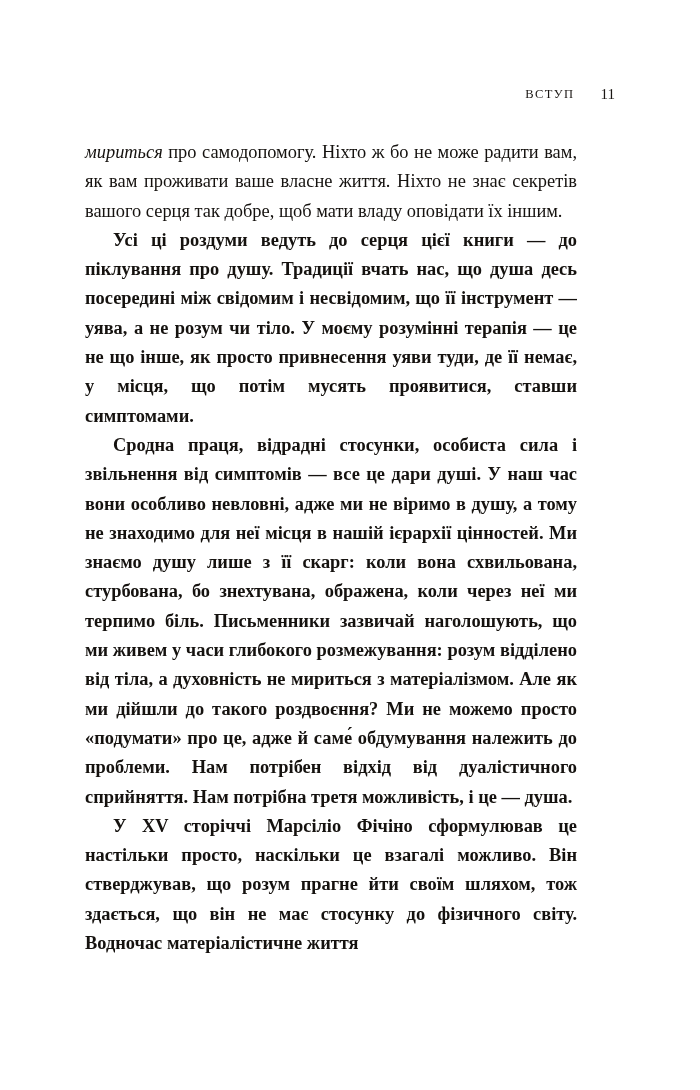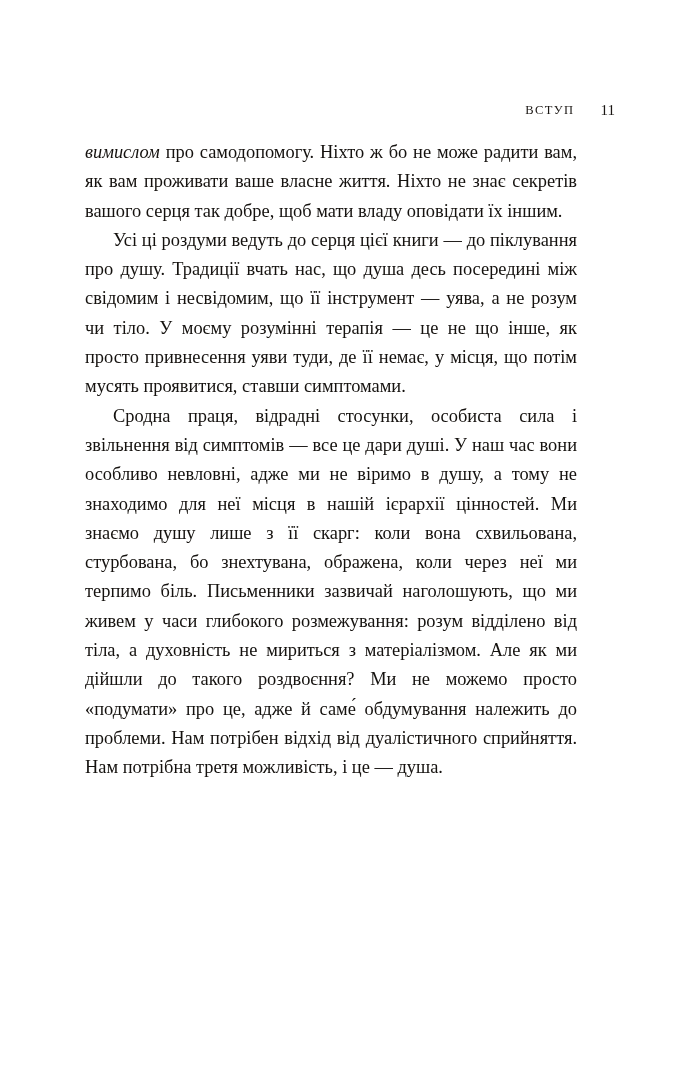--- a/index.html
+++ b/index.html
@@ -16,21 +16,21 @@
   }
   .page {
     position: relative;
     width: 700px;
     height: 1090px;
     box-sizing: border-box;
     background: #ffffff;
   }
   .running-head {
     position: absolute;
-    top: 100px;
+    top: 84px;
     left: 85px;
     right: 85px;
     height: 20px;
     display: flex;
     justify-content: flex-end;
     align-items: center;
     font-family: "Liberation Serif", "DejaVu Serif", serif;
     font-size: 12.5px;
     letter-spacing: 1.4px;
     color: #1a1613;
@@ -52,34 +52,36 @@
     text-align: justify;
     text-justify: inter-word;
     color: #15120f;
     hyphens: manual;
   }
   .text-block p {
     margin: 0;
   }
   .text-block p.indent {
     text-indent: 28px;
+    font-weight: bold;
   }
   .text-block em {
     font-style: italic;
   }
 </style>
 </head>
 <body>
 
 <div class="page">
 
   <div class="running-head">
     <span class="chapter-label">ВСТУП</span>
     <span class="folio">11</span>
   </div>
 
   <div class="text-block">
-    <p><em>вимислом</em><span> про самодопомогу. Ніхто ж бо не може радити вам, як вам проживати ваше власне життя. Ніхто не знає секретів вашого серця так добре, щоб мати владу оповідати їх іншим.</span></p>
+    <p><em>мириться</em><span> про самодопомогу. Ніхто ж бо не може радити вам, як вам проживати ваше власне життя. Ніхто не знає секретів вашого серця так добре, щоб мати владу оповідати їх іншим.</span></p>
     <p class="indent">Усі ці роздуми ведуть до серця цієї книги — до піклування про душу. Традиції вчать нас, що душа десь посередині між свідомим і несвідомим, що її інструмент — уява, а не розум чи тіло. У моєму розумінні терапія — це не що інше, як просто привнесення уяви туди, де її немає, у місця, що потім мусять проявитися, ставши симптомами.</p>
     <p class="indent">Сродна праця, відрадні стосунки, особиста сила і звільнення від симптомів — все це дари душі. У наш час вони особливо невловні, адже ми не віримо в душу, а тому не знаходимо для неї місця в нашій ієрархії цінностей. Ми знаємо душу лише з її скарг: коли вона схвильована, стурбована, бо знехтувана, ображена, коли через неї ми терпимо біль. Письменники зазвичай наголошують, що ми живем у часи глибокого розмежування: розум відділено від тіла, а духовність не мириться з матеріалізмом. Але як ми дійшли до такого роздвоєння? Ми не можемо просто «подумати» про це, адже й саме́ обдумування належить до проблеми. Нам потрібен відхід від дуалістичного сприйняття. Нам потрібна третя можливість, і це — душа.</p>
+    <p class="indent">У XV сторіччі Марсіліо Фічіно сформулював це настільки просто, наскільки це взагалі можливо. Він стверджував, що розум прагне йти своїм шляхом, тож здається, що він не має стосунку до фізичного світу. Водночас матеріалістичне життя</p>
   </div>
 
 </div>
 
 </body></html>

